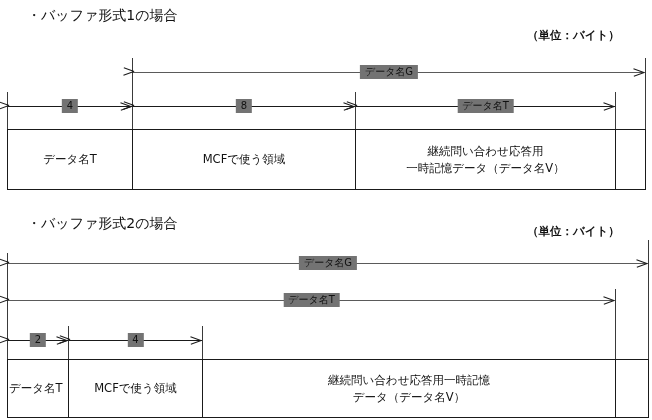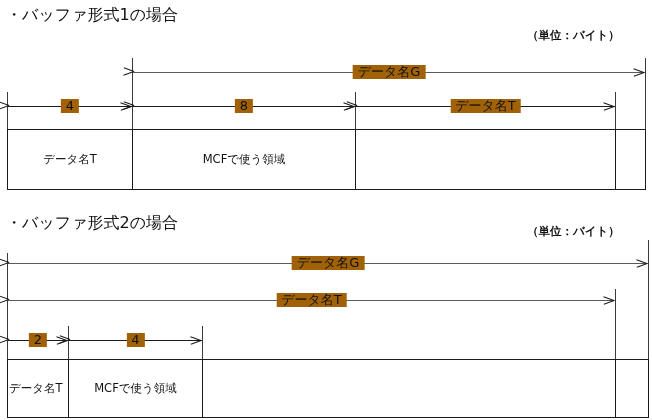--- a/index.html
+++ b/index.html
@@ -7,46 +7,47 @@
     width:652px;height:420px;
     background:#ffffff;
     font-family:"DejaVu Sans","Liberation Sans",sans-serif;
     color:#1a1a1a;
     overflow:hidden;
     position:relative;
   }
   .section{position:absolute;left:0;top:0;width:652px;}
   .caption{
     position:absolute;
-    font-size:16px;
+    font-size:14px;
     line-height:14px;
     white-space:nowrap;
     color:#111;
+    margin-left:21px;
   }
   .unit{
     position:absolute;
     font-size:11.5px;
     line-height:14px;
     white-space:nowrap;
     color:#111;
     font-weight:bold;
   }
   
   .vline{position:absolute;width:1px;background:#3a3a3a;}
 
   
   .dim{position:absolute;height:14px;}
   .dim .bar{
     position:absolute;left:0;right:0;top:7px;height:1px;background:#5a5a5a;
   }
   .dim .bar.blk{background:#1a1a1a;}
   .dim .lbl{
     position:absolute;top:0;left:50%;transform:translateX(-50%);
-    background:#a16207;padding:0 5px;
-    font-size:13px;line-height:14px;white-space:nowrap;color:#111;
+    background:#737373;padding:0 5px;
+    font-size:10px;line-height:14px;white-space:nowrap;color:#111;
   }
   
   .ah{position:absolute;top:7px;width:0;height:0;}
   .ah span{
     position:absolute;display:block;width:11px;height:1px;background:#1a1a1a;
     transform-origin:0 0;
   }
   .ah.left span:nth-child(1){transform:rotate(200deg);}
   .ah.left span:nth-child(2){transform:rotate(160deg);}
   .ah.right span:nth-child(1){left:0;transform:rotate(-20deg) translateX(-11px);}
@@ -133,20 +134,22 @@
     <div class="lbl">データ名T</div>
   </div>
 
   <div class="box" style="left:7px;top:129px;width:639px;height:61px;">
     <div class="cdiv" style="left:124px;top:0;bottom:0;"></div>
     <div class="cdiv" style="left:347px;top:0;bottom:0;"></div>
     <div class="cdiv" style="left:607px;top:0;bottom:0;"></div>
 
     <div class="cell" style="left:0px;width:124px;">データ名T</div>
     <div class="cell" style="left:125px;width:222px;">MCFで使う領域</div>
+    <div class="cell" style="left:348px;width:259px;">継続問い合わせ応答用
+一時記憶データ（データ名V）</div>
     <div class="cell" style="left:608px;width:31px;"></div>
   </div>
 </div>
 
 <div class="section">
 
   <div class="caption" style="left:6px;top:216px;">・バッファ形式2の場合</div>
 
   <div class="unit" style="left:527px;top:224px;">（単位：バイト）</div>
 
@@ -208,15 +211,17 @@
     <div class="lbl">4</div>
   </div>
 
   <div class="box" style="left:7px;top:359px;width:642px;height:59px;">
     <div class="cdiv" style="left:60px;top:0;bottom:0;"></div>
     <div class="cdiv" style="left:194px;top:0;bottom:0;"></div>
     <div class="cdiv" style="left:607px;top:0;bottom:0;"></div>
 
     <div class="cell left" style="left:0px;width:60px;">データ名T</div>
     <div class="cell" style="left:61px;width:133px;">MCFで使う領域</div>
+    <div class="cell" style="left:195px;width:412px;">継続問い合わせ応答用一時記憶
+データ（データ名V）</div>
     <div class="cell" style="left:608px;width:34px;"></div>
   </div>
 </div>
 
 </body></html>

